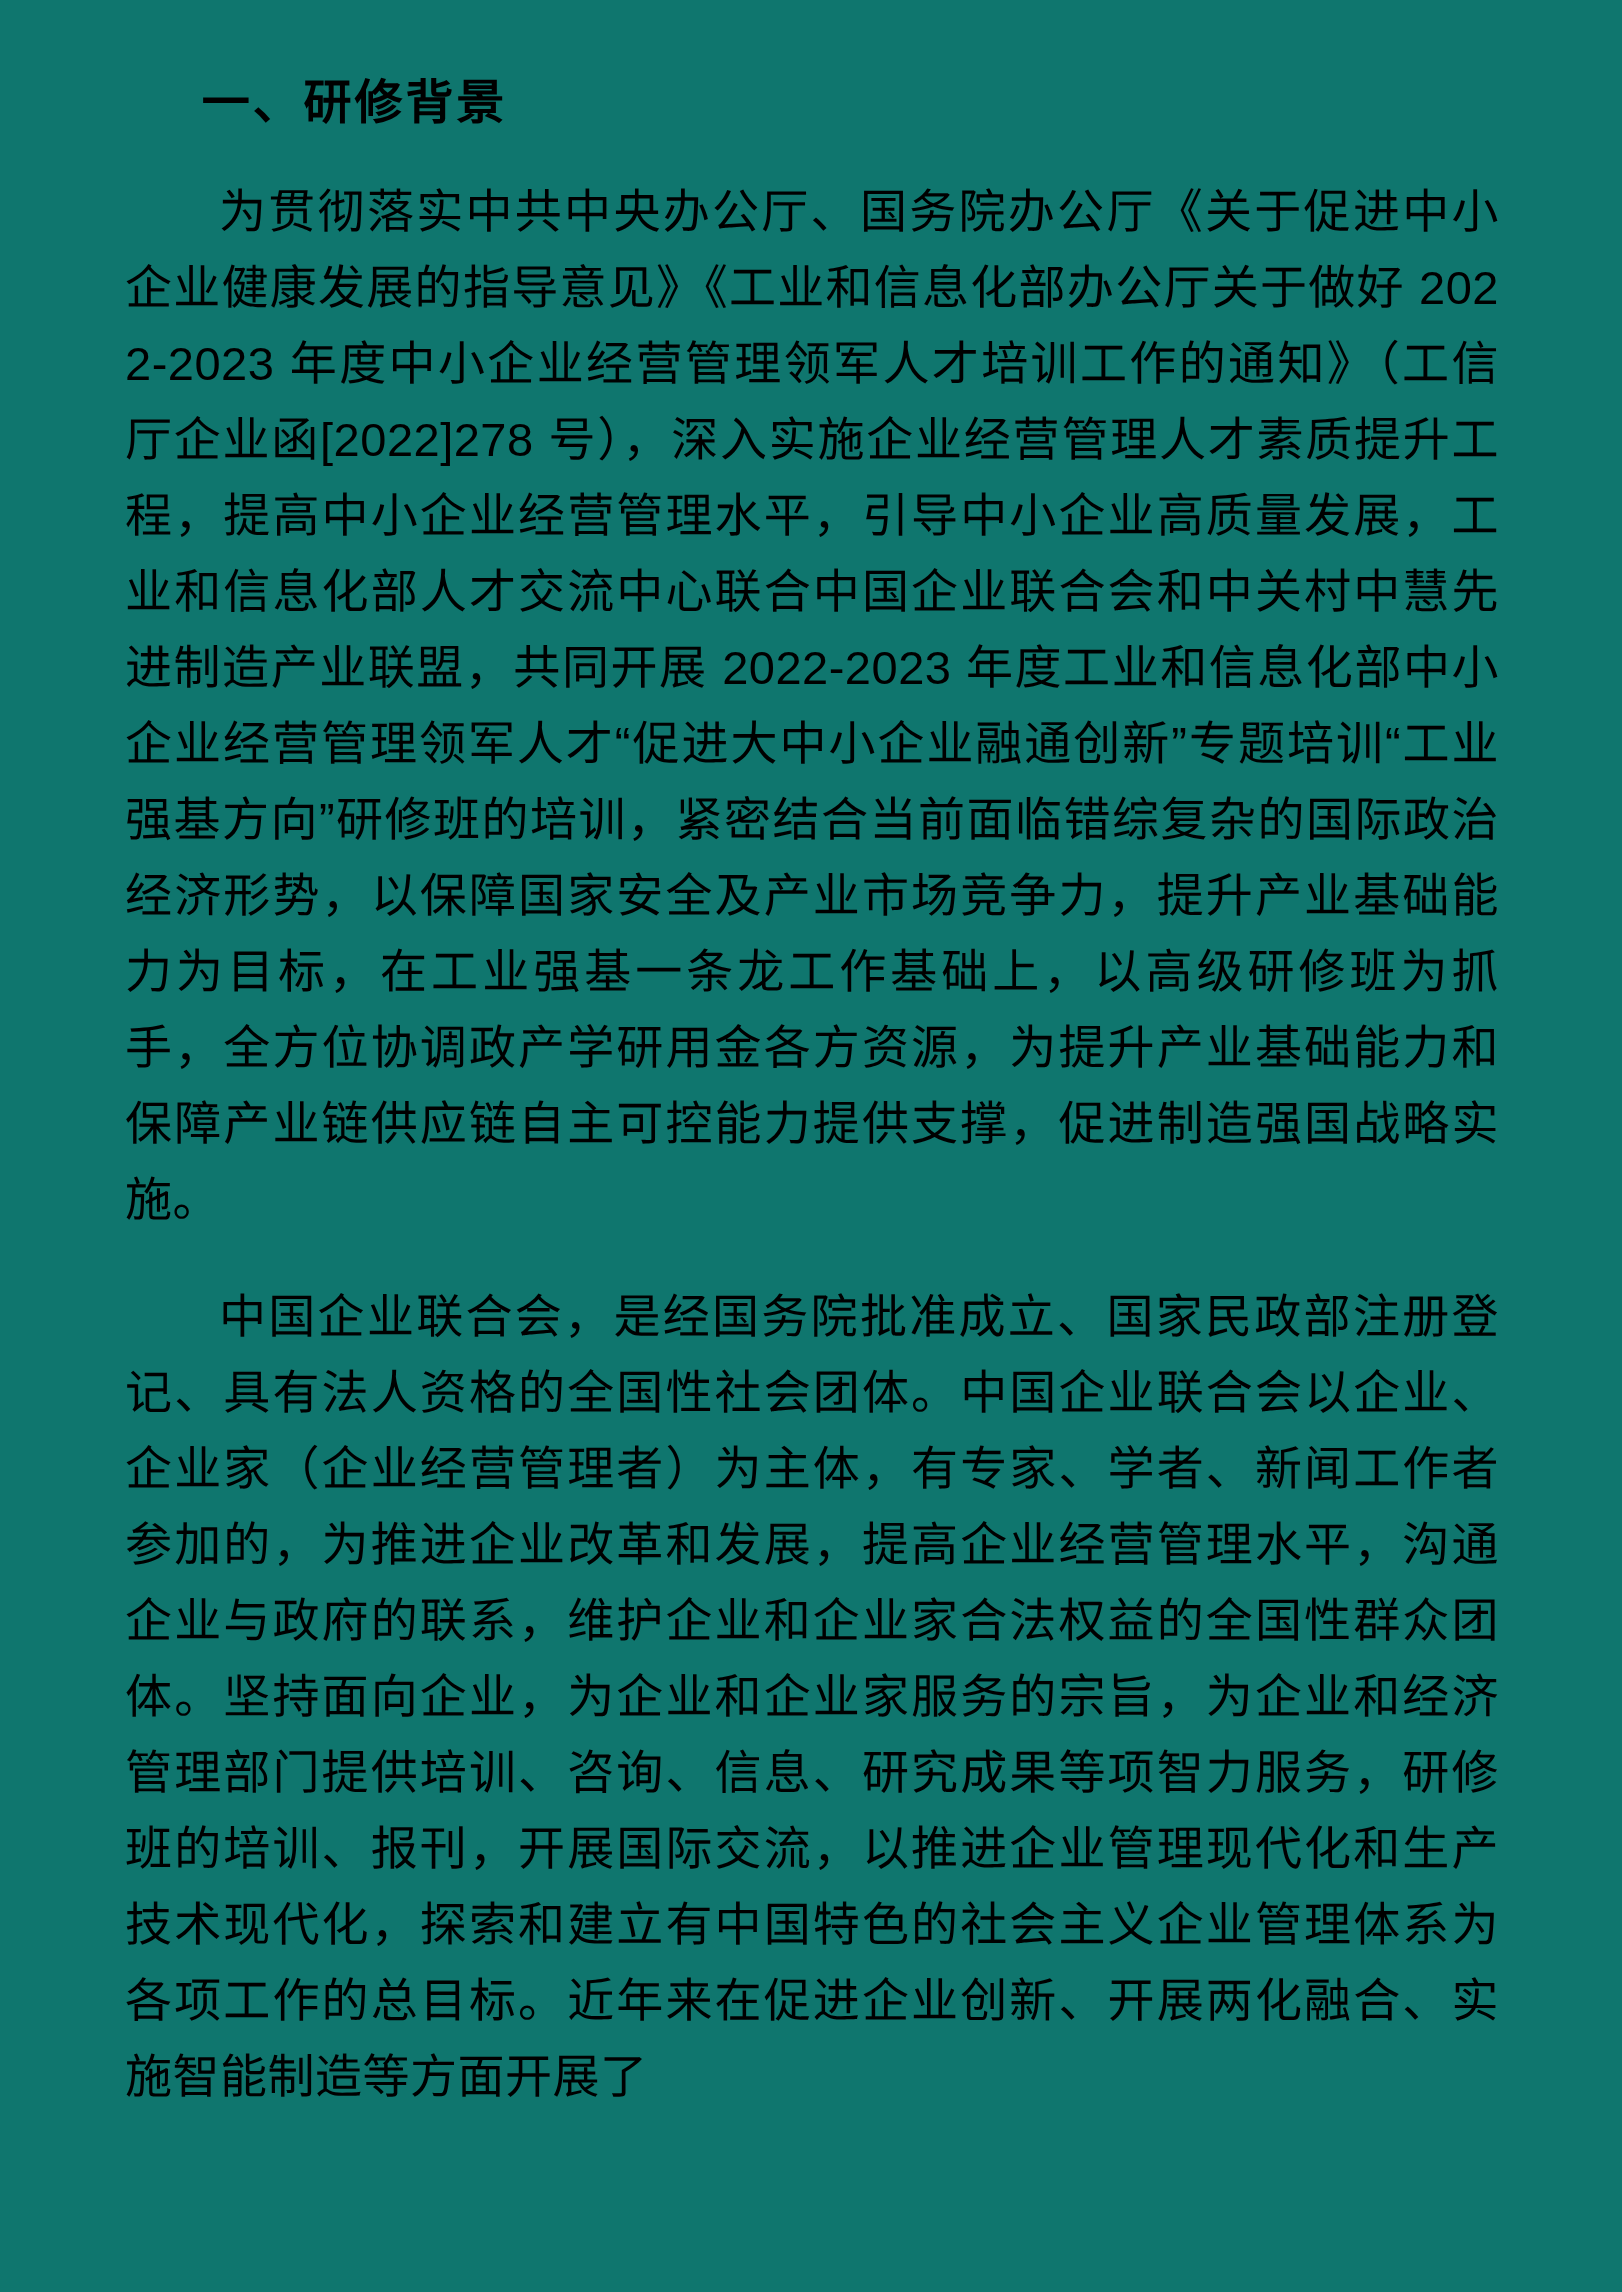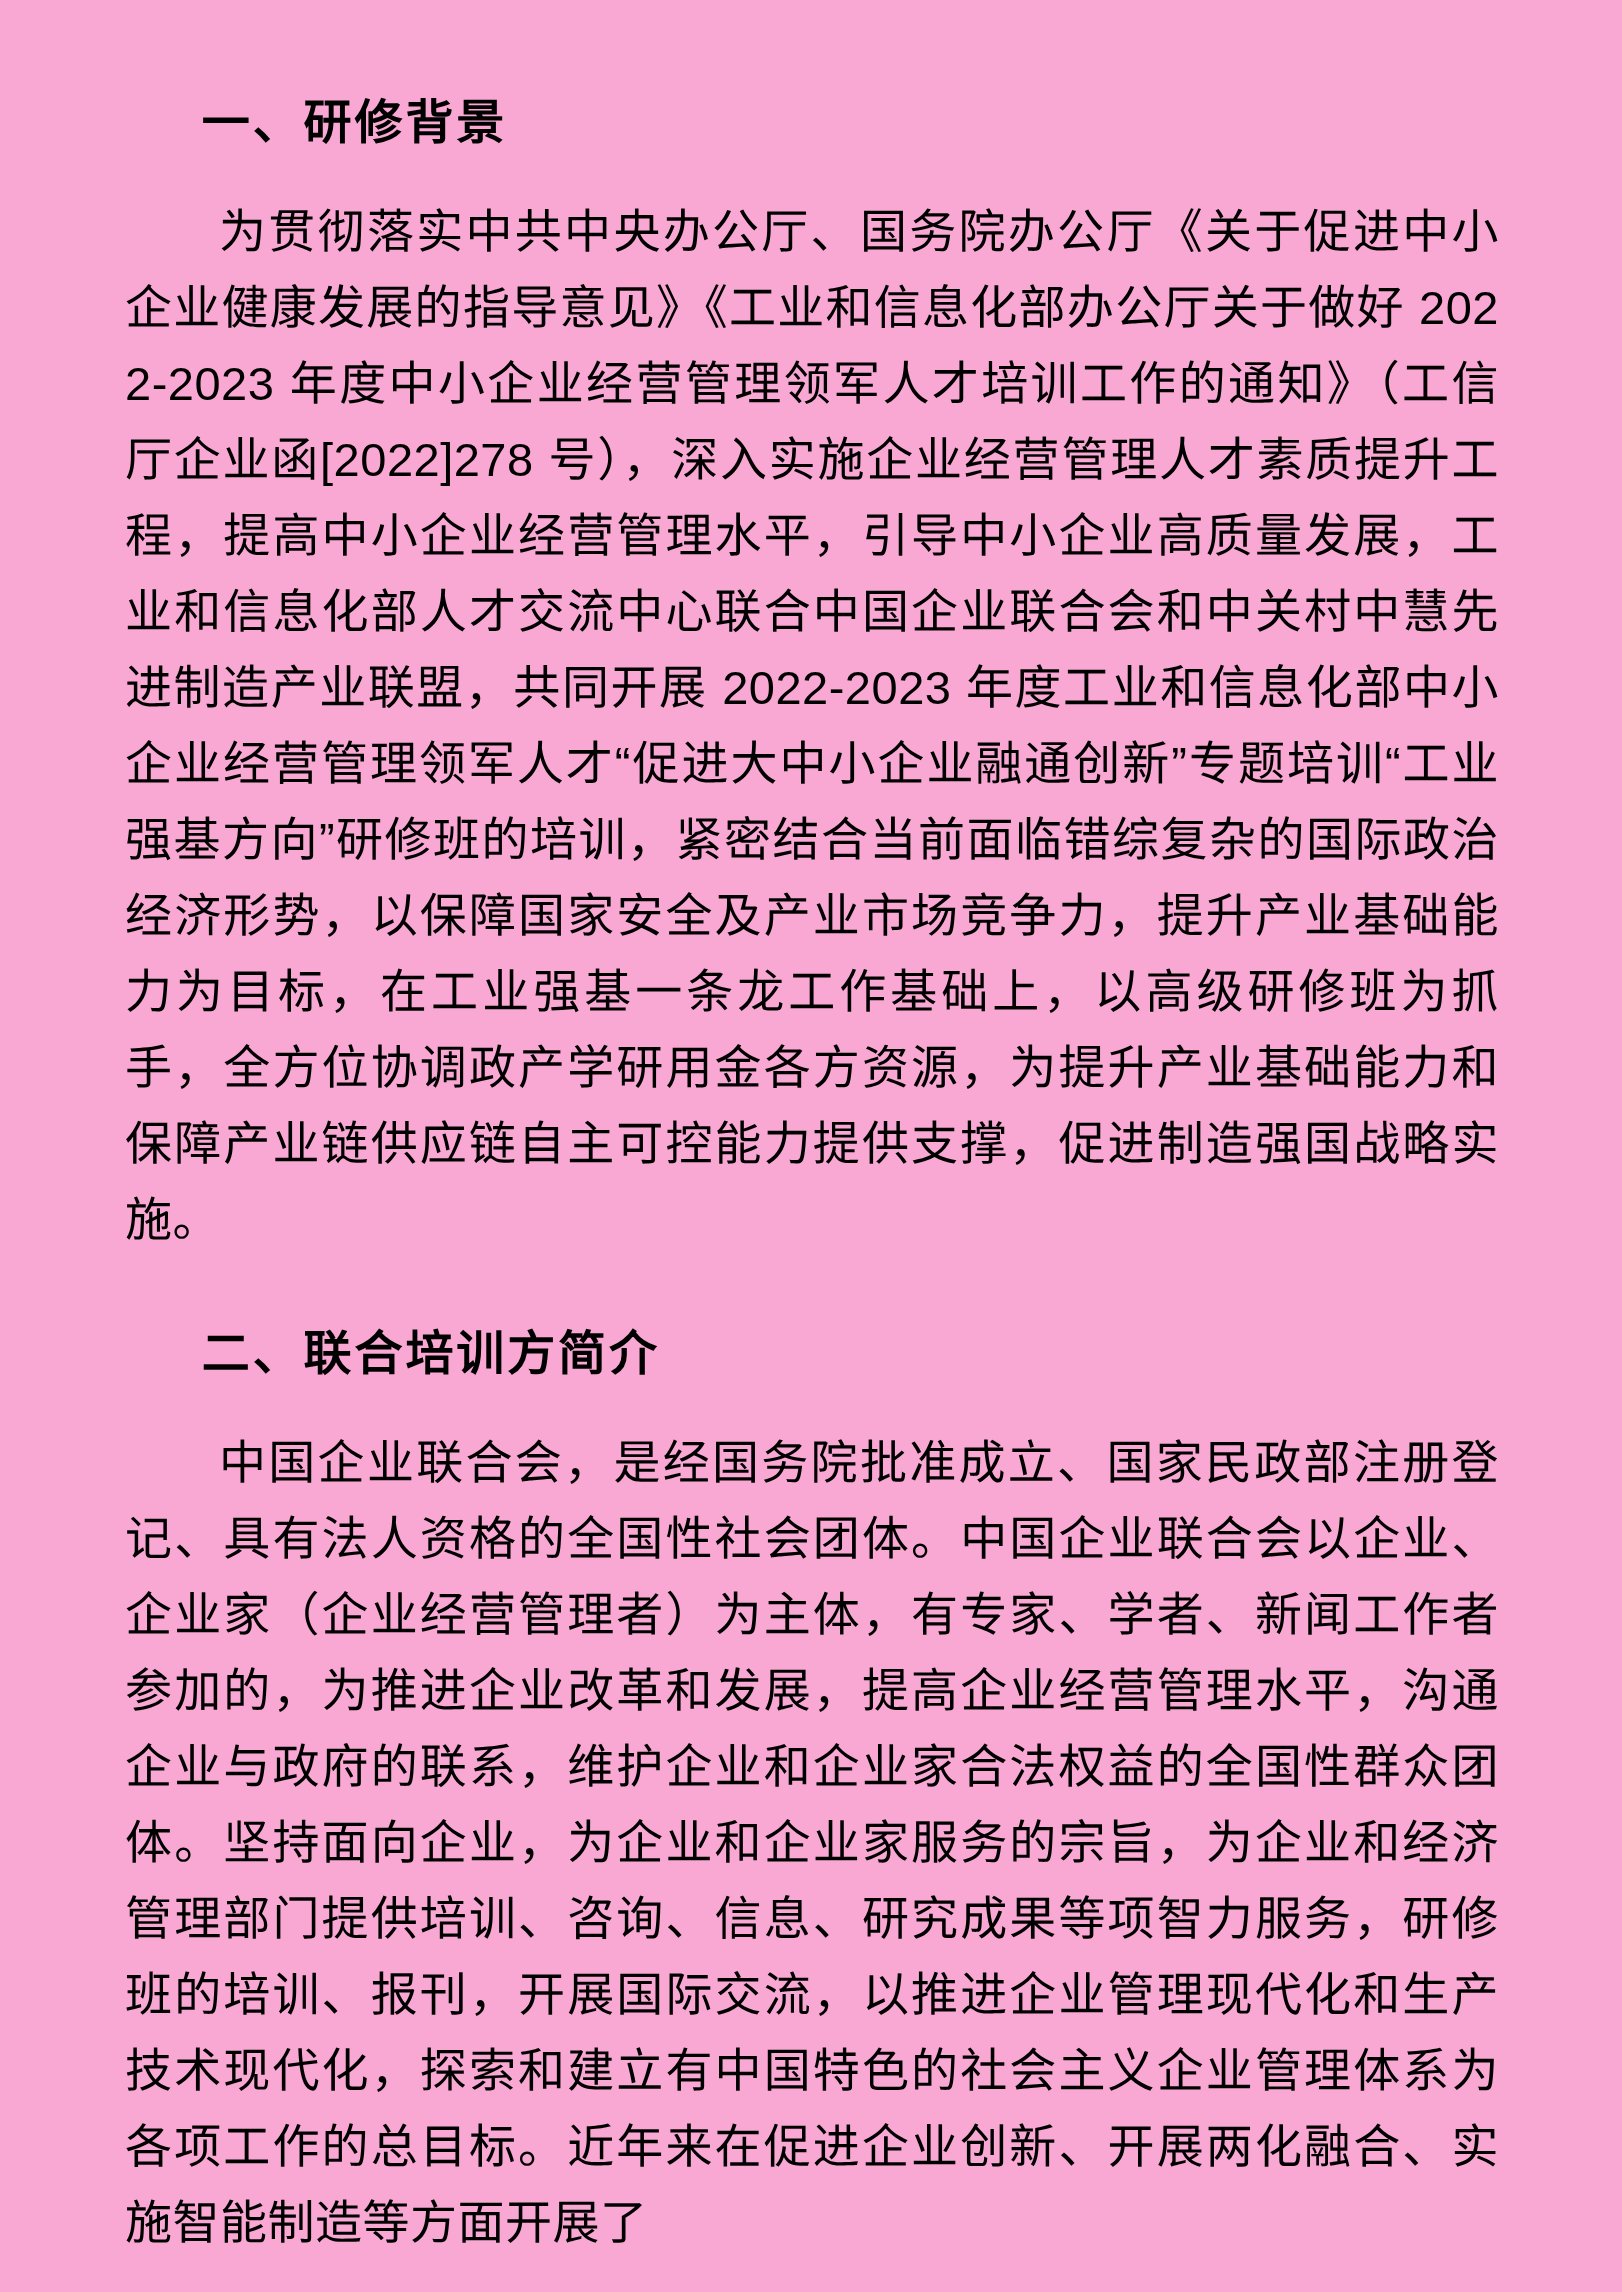--- a/index.html
+++ b/index.html
@@ -5,23 +5,23 @@
   html, body {
     margin: 0;
     padding: 0;
     background: #e8e8e8;
   }
   .page {
     position: relative;
     width: 1622px;
     height: 2293px;
     margin: 0 auto;
-    background: #f9a8d4;
+    background: #0f766e;
     box-sizing: border-box;
-    padding: 92px 123px 0 125px;
+    padding: 72px 123px 0 125px;
     color: #000000;
     overflow: hidden;
   }
   .doc-heading {
     font-family: "DejaVu Sans", "Liberation Sans", sans-serif;
     font-weight: bold;
     font-size: 48px;
     line-height: 61px;
     margin: 0;
     padding-left: 1.6em;
@@ -47,18 +47,17 @@
 <body>
 
 <div class="page">
 
   <section>
     <h2 class="doc-heading">一、研修背景</h2>
     <p class="doc-paragraph">为贯彻落实中共中央办公厅、国务院办公厅《关于促进中小企业健康发展的指导意见》《工业和信息化部办公厅关于做好 2022-2023 年度中小企业经营管理领军人才培训工作的通知》（工信厅企业函[2022]278 号），深入实施企业经营管理人才素质提升工程，提高中小企业经营管理水平，引导中小企业高质量发展，工业和信息化部人才交流中心联合中国企业联合会和中关村中慧先进制造产业联盟，共同开展 2022-2023 年度工业和信息化部中小企业经营管理领军人才“促进大中小企业融通创新”专题培训“工业强基方向”研修班的培训，紧密结合当前面临错综复杂的国际政治经济形势，以保障国家安全及产业市场竞争力，提升产业基础能力为目标，在工业强基一条龙工作基础上，以高级研修班为抓手，全方位协调政产学研用金各方资源，为提升产业基础能力和保障产业链供应链自主可控能力提供支撑，促进制造强国战略实施。</p>
   </section>
 
   <section>
-    <h2 class="doc-heading second">二、联合培训方简介</h2>
     <p class="doc-paragraph">中国企业联合会，是经国务院批准成立、国家民政部注册登记、具有法人资格的全国性社会团体。中国企业联合会以企业、企业家（企业经营管理者）为主体，有专家、学者、新闻工作者参加的，为推进企业改革和发展，提高企业经营管理水平，沟通企业与政府的联系，维护企业和企业家合法权益的全国性群众团体。坚持面向企业，为企业和企业家服务的宗旨，为企业和经济管理部门提供培训、咨询、信息、研究成果等项智力服务，研修班的培训、报刊，开展国际交流，以推进企业管理现代化和生产技术现代化，探索和建立有中国特色的社会主义企业管理体系为各项工作的总目标。近年来在促进企业创新、开展两化融合、实施智能制造等方面开展了</p>
   </section>
 
 </div>
 
 
 </body></html>

